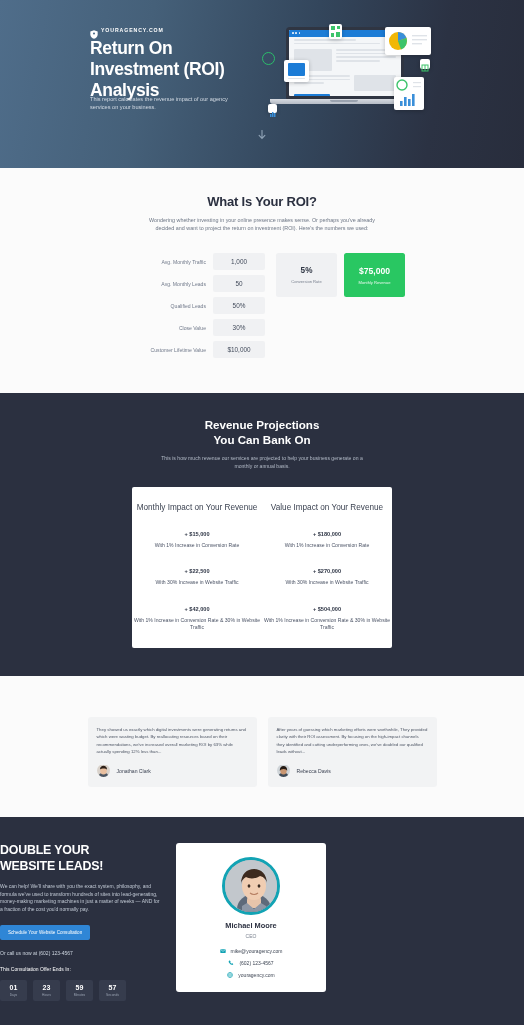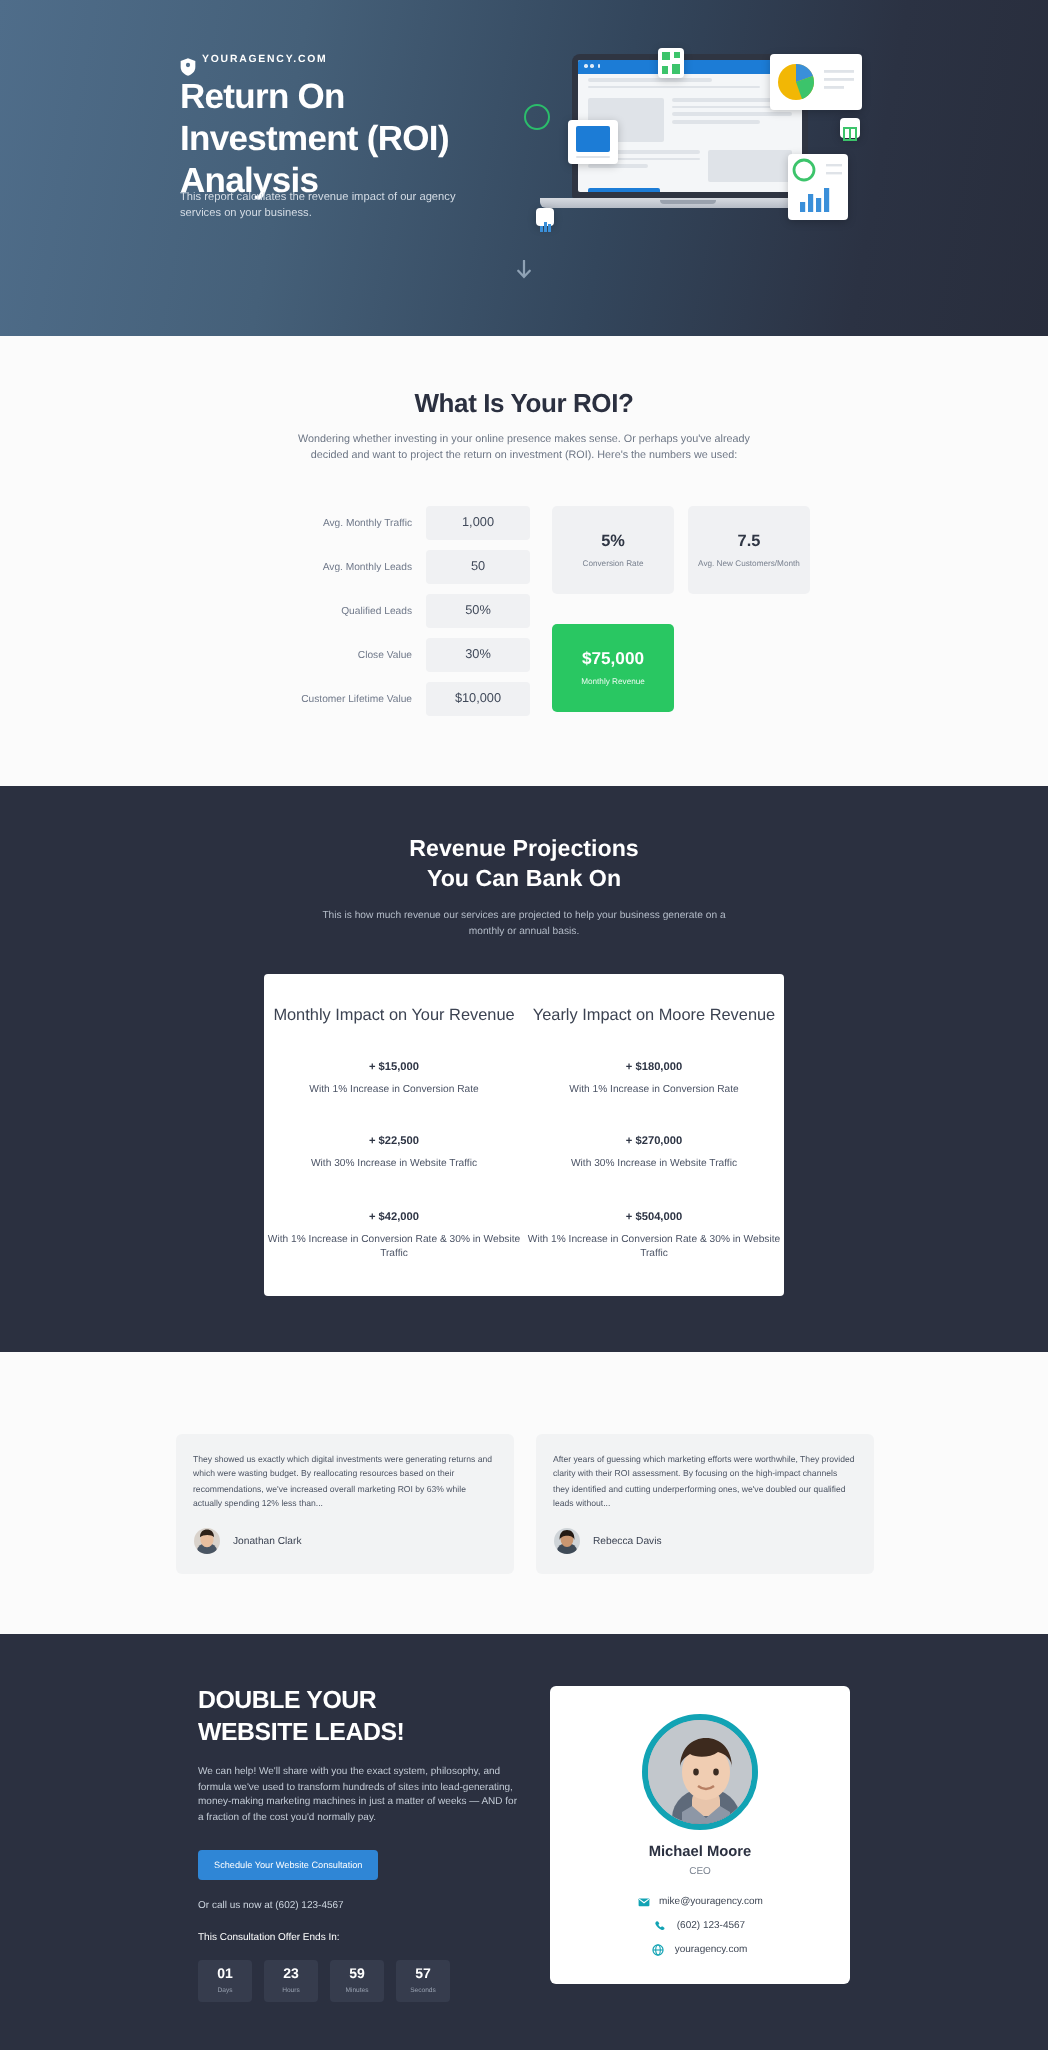--- a/index.html
+++ b/index.html
@@ -146,21 +146,21 @@
   .testi-card {
     width: 169px; background: #f2f3f4; border-radius: 3px; padding: 9px 9px 10px;
   }
   .testi-text { font-size: 4.3px; line-height: 7.3px; color: #4d5564; }
   .testi-author { display: flex; align-items: center; gap: 7px; margin-top: 9px; }
   .avatar-sm { width: 13px; height: 13px; border-radius: 50%; overflow: hidden; display: block; }
   .testi-name { font-size: 5.1px; color: #3b4252; }
 
   
   .cta { background: #2b3040; padding: 26px 0 30px; position: relative; }
-  .cta-inner { display: flex; gap: 16px; justify-content: center; align-items: flex-start; }
+  .cta-inner { display: flex; gap: 16px; align-items: flex-start; }
   .cta-left { width: 160px; }
   .cta-title {
     color: #ffffff; font-size: 12.4px; font-weight: 700; line-height: 15.5px; letter-spacing: -0.2px;
   }
   .cta-body { color: #c2cad5; font-size: 5px; line-height: 7.6px; margin-top: 9px; }
   .cta-btn {
     display: inline-block; margin-top: 11px; background: #2f86d6; color: #fff;
     font-size: 4.6px; padding: 5px 8px; border-radius: 2px; border: none; cursor: pointer;
     font-family: "Liberation Sans", sans-serif;
   }
@@ -322,24 +322,20 @@
           <div class="roi-row">
             <span class="roi-label">Customer Lifetime Value</span>
             <span class="roi-value">$10,000</span>
           </div>
         </div>
       <div class="roi-right" id="roi-stats">
           <div class="stat">
             <span class="big">5%</span>
             <span class="cap">Conversion Rate</span>
           </div>
-          <div class="stat">
-            <span class="big">7.5</span>
-            <span class="cap">Avg. New Customers/Month</span>
-          </div>
           <div class="stat green">
             <span class="big">$75,000</span>
             <span class="cap">Monthly Revenue</span>
           </div>
         </div>
     </div>
   </section>
 
   <section class="proj">
     <h2 class="proj-title">
@@ -357,21 +353,21 @@
           <div class="proj-item">
             <div class="proj-amt">+ $22,500</div>
             <div class="proj-desc">With 30% Increase in Website Traffic</div>
           </div>
           <div class="proj-item">
             <div class="proj-amt">+ $42,000</div>
             <div class="proj-desc">With 1% Increase in Conversion Rate &amp; 30% in Website Traffic</div>
           </div>
         </div>
         <div class="proj-col">
-          <h4>Yearly Impact on Moore Revenue</h4>
+          <h4>Value Impact on Your Revenue</h4>
           <div class="proj-item">
             <div class="proj-amt">+ $180,000</div>
             <div class="proj-desc">With 1% Increase in Conversion Rate</div>
           </div>
           <div class="proj-item">
             <div class="proj-amt">+ $270,000</div>
             <div class="proj-desc">With 30% Increase in Website Traffic</div>
           </div>
           <div class="proj-item">
             <div class="proj-amt">+ $504,000</div>

